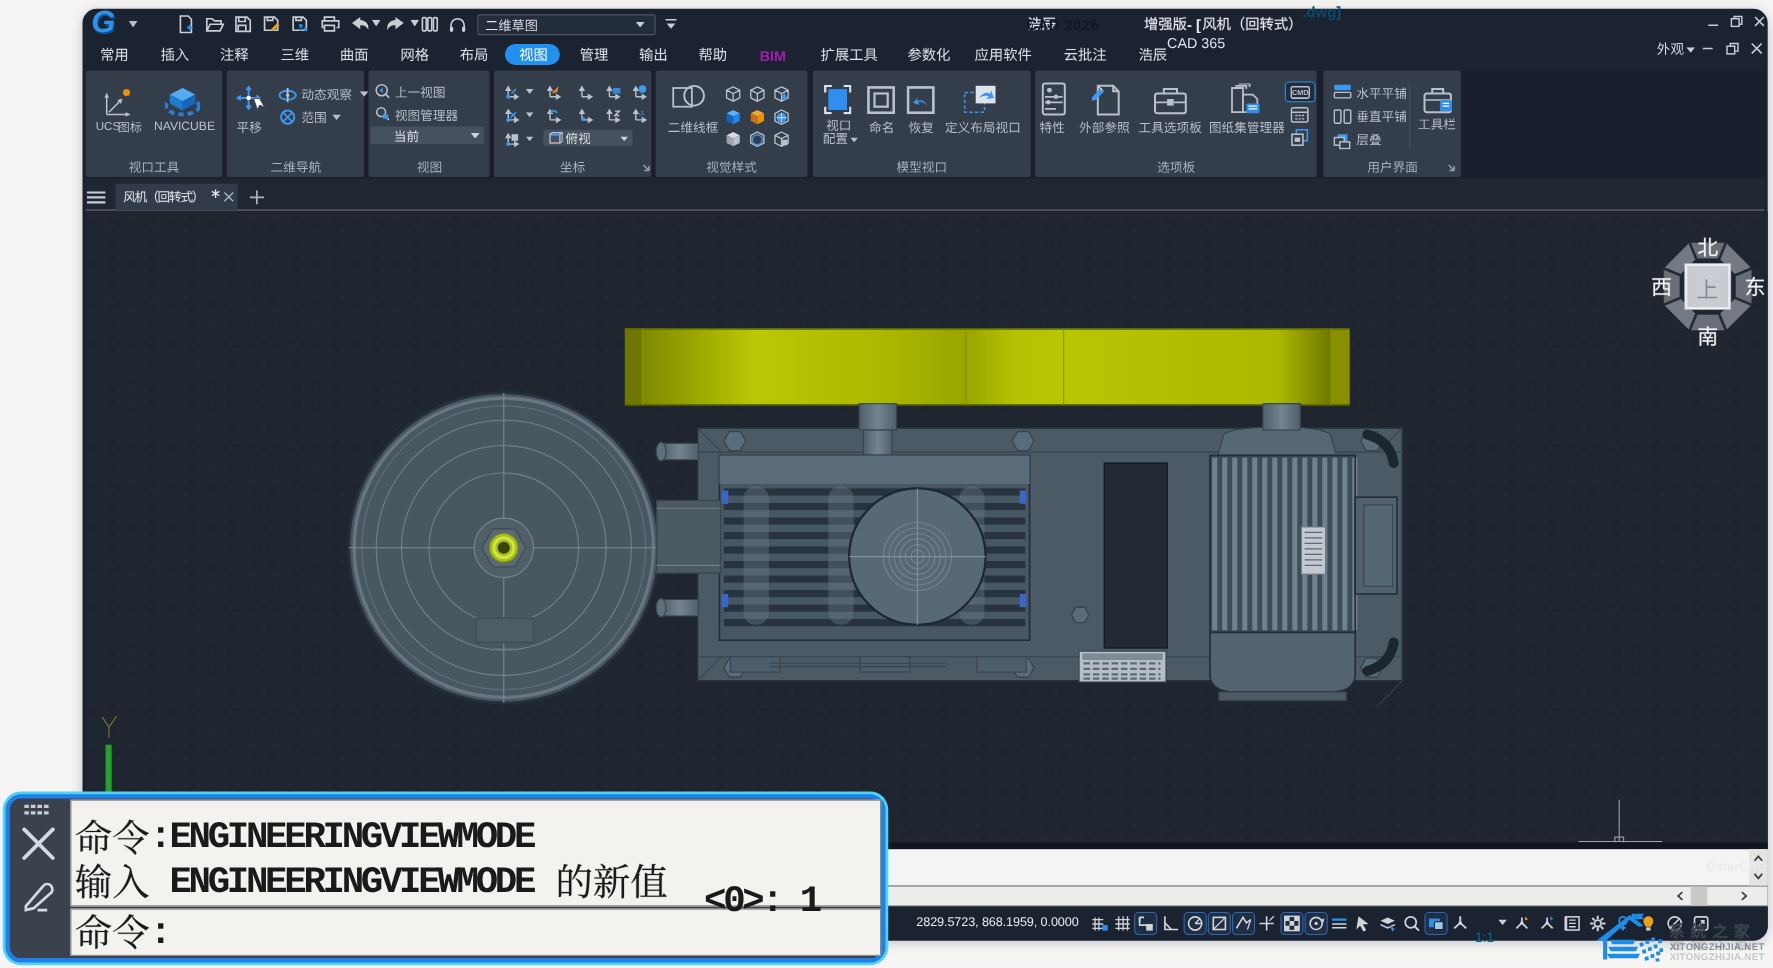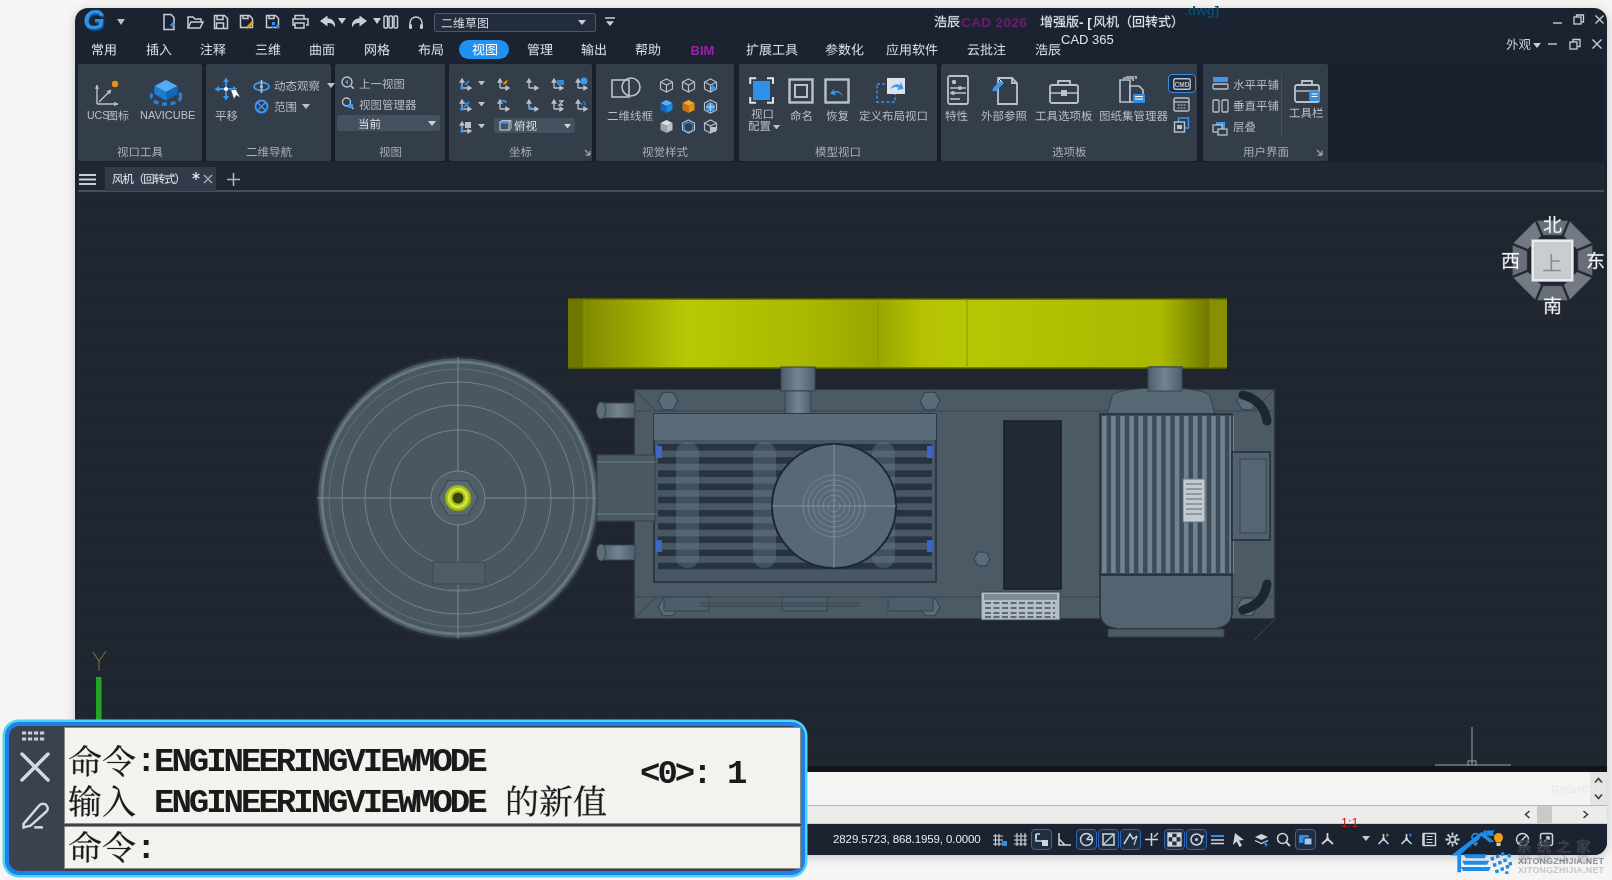--- a/index.html
+++ b/index.html
@@ -191,21 +191,21 @@
 <svg class="ab" style="left:578px;top:20px;width:8px;height:5px;" viewBox="0 0 8 5">
     <path d="M0 0h8L4 5z" fill="#c9ced6"></path>
   </svg>
 <svg class="ab" style="left:604px;top:16px;width:12px;height:12px;" viewBox="0 0 12 12">
     <path d="M1 2h10M3.5 6l2.5 3 2.5-3z" stroke="#c9ced6" stroke-width="1.4" fill="#c9ced6"></path>
   </svg>
 <svg class="cj" style="left:934.0px;top:15.0px;width:26.00px;height:13px" viewBox="0 -880 2000 1000" fill="#e8ebf0" stroke="#e8ebf0" stroke-width="20">
     <use href="#g4" x="0"></use>
     <use href="#g5" x="1000"></use>
   </svg>
-<div class="ab" style="left:961px;top:14.5px;font:700 13.5px 'Liberation Sans', sans-serif;color:#701a75;white-space:pre;letter-spacing:0.4px">CAD 2026</div>
+<div class="ab" style="left:933px;top:14.5px;font:700 13.5px 'Liberation Sans', sans-serif;color:#0f172a;white-space:pre;letter-spacing:0.4px">CAD 2026</div>
 <svg class="cj" style="left:1040.0px;top:15.0px;width:39.00px;height:13px" viewBox="0 -880 3000 1000" fill="#e8ebf0" stroke="#e8ebf0" stroke-width="20">
     <use href="#g6" x="0"></use>
     <use href="#g7" x="1000"></use>
     <use href="#g8" x="2000"></use>
   </svg>
 <div class="ab" style="left:1079px;top:14.5px;font:700 13.5px 'Liberation Sans', sans-serif;color:#e8ebf0;white-space:pre">- [</div>
 <svg class="cj" style="left:1093.0px;top:15.0px;width:91.00px;height:13px" viewBox="0 -880 7000 1000" fill="#e8ebf0" stroke="#e8ebf0" stroke-width="20">
     <use href="#g9" x="0"></use>
     <use href="#g10" x="1000"></use>
     <use href="#g11" x="2000"></use>
@@ -1002,21 +1002,21 @@
   </svg>
 <div class="ab" style="left:1294.5px;top:828.5px;width:21px;height:21px;background:#1f2e42;border:1.3px solid #2c66b8;border-radius:4px"></div>
 <svg class="ab" style="left:1296.5px;top:830.5px;width:17px;height:17px;" viewBox="0 0 17 17">
     <rect x="2" y="4" width="10" height="8" rx="1" fill="#2e8fe8"></rect>
     <rect x="7" y="7" width="8" height="7" rx="1" fill="#9fc8f0" stroke="#1b2330" stroke-width="1"></rect>
   </svg>
 <svg class="ab" style="left:1318.5px;top:830.5px;width:17px;height:17px;" viewBox="0 0 17 17">
     <path d="M8.5 2v6M8.5 8l-5.5 5M8.5 8l5.5 5" stroke="#cfd5db" stroke-width="1.7"></path>
     <circle cx="8.5" cy="8" r="1.6" fill="#cfd5db"></circle>
   </svg>
-<div class="ab" style="left:1341px;top:816px;font:400 12.5px 'Liberation Sans', sans-serif;color:#b91c1c;white-space:pre">1:1</div>
+<div class="ab" style="left:1341px;top:845px;font:400 12.5px 'Liberation Sans', sans-serif;color:#0369a1;white-space:pre">1:1</div>
 <svg class="ab" style="left:1362px;top:836px;width:8px;height:5px;" viewBox="0 0 8 5">
     <path d="M0 0h8L4 5z" fill="#c9ced6"></path>
   </svg>
 <svg class="ab" style="left:1374.5px;top:830.5px;width:17px;height:17px;" viewBox="0 0 17 17">
     <path d="M8.5 3v5M8.5 8l-5 5M8.5 8l5 5" stroke="#cfd5db" stroke-width="1.6"></path>
     <path d="M12 2l2 3-3 .5z" fill="#e8920c"></path>
     <circle cx="8.5" cy="8" r="1.5" fill="#cfd5db"></circle>
   </svg>
 <svg class="ab" style="left:1397.5px;top:830.5px;width:17px;height:17px;" viewBox="0 0 17 17">
     <path d="M8.5 3v5M8.5 8l-5 5M8.5 8l5 5" stroke="#cfd5db" stroke-width="1.6"></path>
@@ -1106,17 +1106,17 @@
 <svg class="cj" style="left:68.0px;top:784.0px;width:68.00px;height:34px" viewBox="0 -880 2000 1000" fill="#1a1a1a" stroke="#1a1a1a" stroke-width="6">
     <use href="#s110" x="0"></use>
     <use href="#s111" x="1000"></use>
   </svg>
 <div class="ab" style="left:154px;top:783.5px;font:700 34px 'Liberation Mono', monospace;color:#1a1a1a;white-space:pre;letter-spacing:-3px">ENGINEERINGVIEWMODE</div>
 <svg class="cj" style="left:505.0px;top:784.0px;width:102.00px;height:34px" viewBox="0 -880 3000 1000" fill="#1a1a1a" stroke="#1a1a1a" stroke-width="6">
     <use href="#s112" x="0"></use>
     <use href="#s113" x="1000"></use>
     <use href="#s114" x="2000"></use>
   </svg>
-<div class="ab" style="left:640px;top:755px;font:700 34px 'Liberation Mono', monospace;color:#1a1a1a;white-space:pre;letter-spacing:-3px">&lt;0&gt;: 1</div>
+<div class="ab" style="left:640px;top:801px;font:700 34px 'Liberation Mono', monospace;color:#1a1a1a;white-space:pre;letter-spacing:-3px">&lt;0&gt;: 1</div>
 <svg class="cj" style="left:68.0px;top:830.0px;width:68.00px;height:34px" viewBox="0 -880 2000 1000" fill="#1a1a1a" stroke="#1a1a1a" stroke-width="6">
     <use href="#s108" x="0"></use>
     <use href="#s109" x="1000"></use>
   </svg>
 <div class="ab" style="left:136px;top:830px;font:700 34px 'Liberation Mono', monospace;color:#1a1a1a;white-space:pre;letter-spacing:-3px">:</div>
 </body></html>

